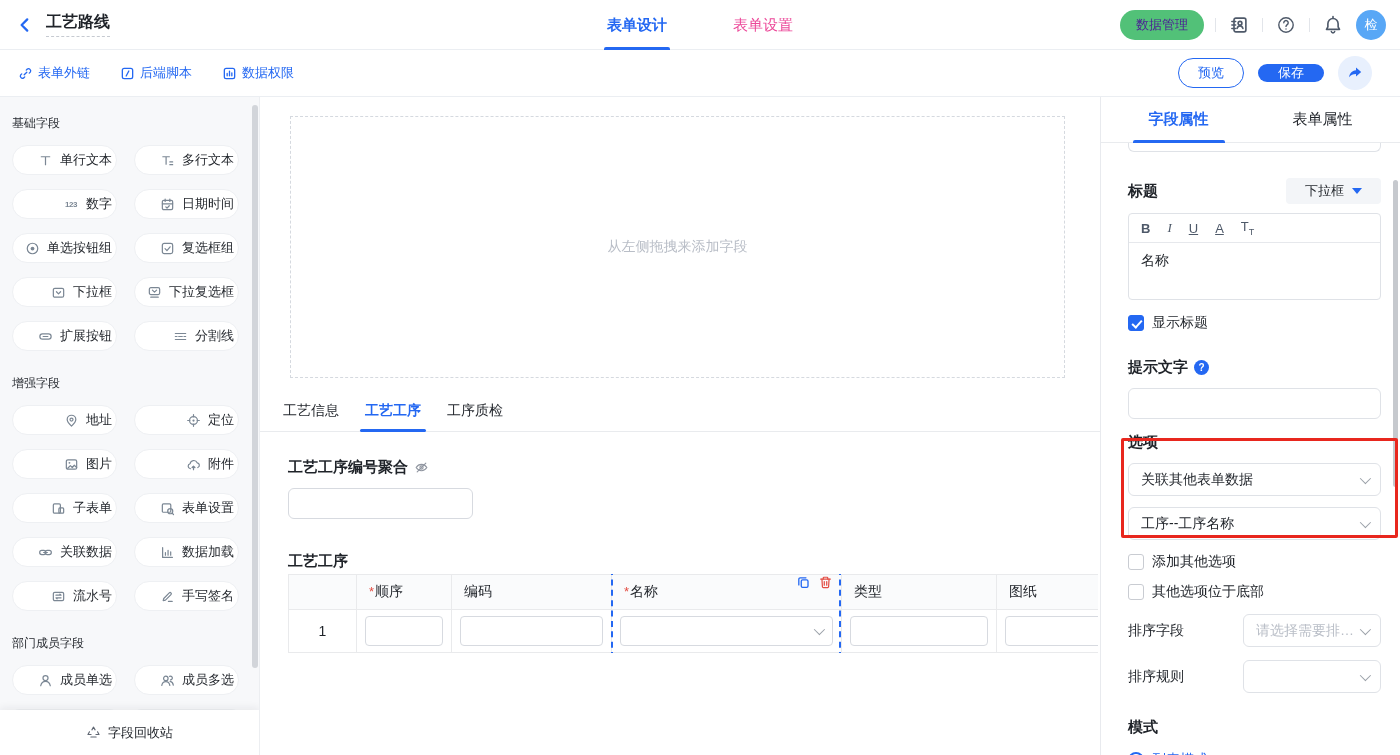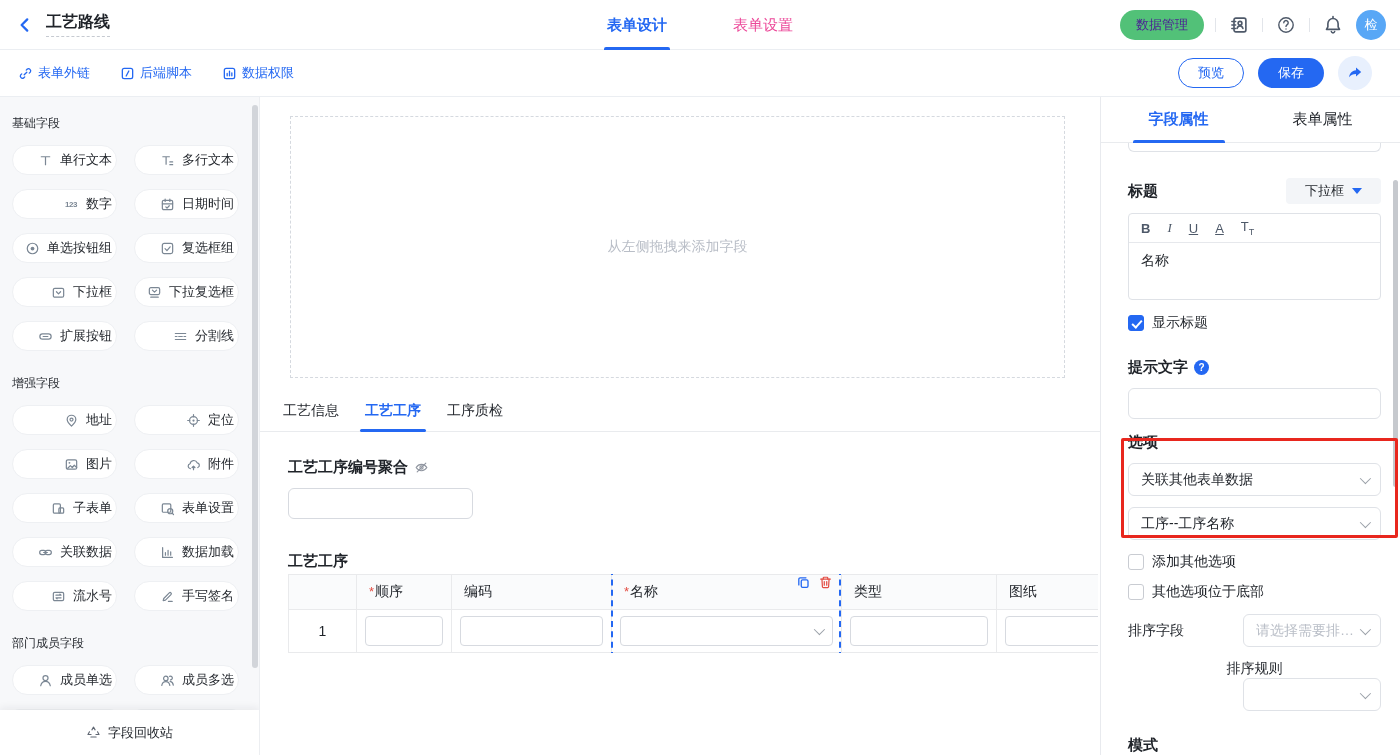--- a/index.html
+++ b/index.html
@@ -21,21 +21,21 @@
   .v-div { width:1px; height:14px; background:#e2e5ea; }
   .icon-btn { width:24px; height:24px; display:flex; align-items:center; justify-content:center; cursor:pointer; color:#4e5969; }
   .avatar { width:30px; height:30px; border-radius:50%; background:#58a7f6; color:#fff; font-size:13px; display:flex; align-items:center; justify-content:center; cursor:pointer; }
 
   
   .toolbar2 { height:47px; flex:0 0 47px; display:flex; align-items:center; border-bottom:1px solid #ebeef2; background:#fff; padding:0 28px 0 18px; }
   .tl-links { display:flex; align-items:center; gap:30px; }
   .tl-link { display:flex; align-items:center; gap:5px; color:#2468f2; font-size:13px; cursor:pointer; }
   .tl-right { margin-left:auto; display:flex; align-items:center; gap:14px; }
   .btn-outline { height:30px; width:66px; border:1px solid #2468f2; color:#2468f2; background:#fff; border-radius:15px; font-size:13px; cursor:pointer; font-family:inherit; }
-  .btn-primary { height:30px; width:66px; border:none; color:#fff; background:#2468f2; border-radius:15px; font-size:13px; cursor:pointer; font-family:inherit; }
+  .btn-primary { height:18px; width:66px; border:none; color:#fff; background:#2468f2; border-radius:15px; font-size:13px; cursor:pointer; font-family:inherit; }
   .btn-share { width:34px; height:34px; border-radius:50%; background:#e8f0fd; border:none; display:flex; align-items:center; justify-content:center; cursor:pointer; }
 
   
   .body { flex:1; display:flex; min-height:0; }
 
   
   .sidebar { width:260px; flex:0 0 260px; background:#f7f8fa; border-right:1px solid #eceef1; position:relative; overflow:hidden; }
   .side-title { font-size:12px; font-weight:400; margin:18px 0 13px 12px; }
   .side-title.next { margin-top:24px; }
   .pill-grid { display:grid; grid-template-columns:105px 105px; column-gap:17px; row-gap:14px; margin:0 12px; }
@@ -589,21 +589,21 @@
           <span>其他选项位于底部</span>
         </div>
 
         <div class="sort-row">
           <span class="p-label-sm">排序字段</span>
           <div class="p-select">
             <span class="ph">请选择需要排序的...</span>
             <span class="chev"></span>
           </div>
         </div>
-        <div class="sort-row" style="flex-direction:column;">
+        <div class="sort-row" style="">
           <span class="p-label-sm">排序规则</span>
           <div class="p-select">
             <span class="chev"></span>
           </div>
         </div>
 
         <div class="p-row" style="margin-top:25px;">
           <span class="p-label">模式</span>
         </div>
         <div class="radio-row">

